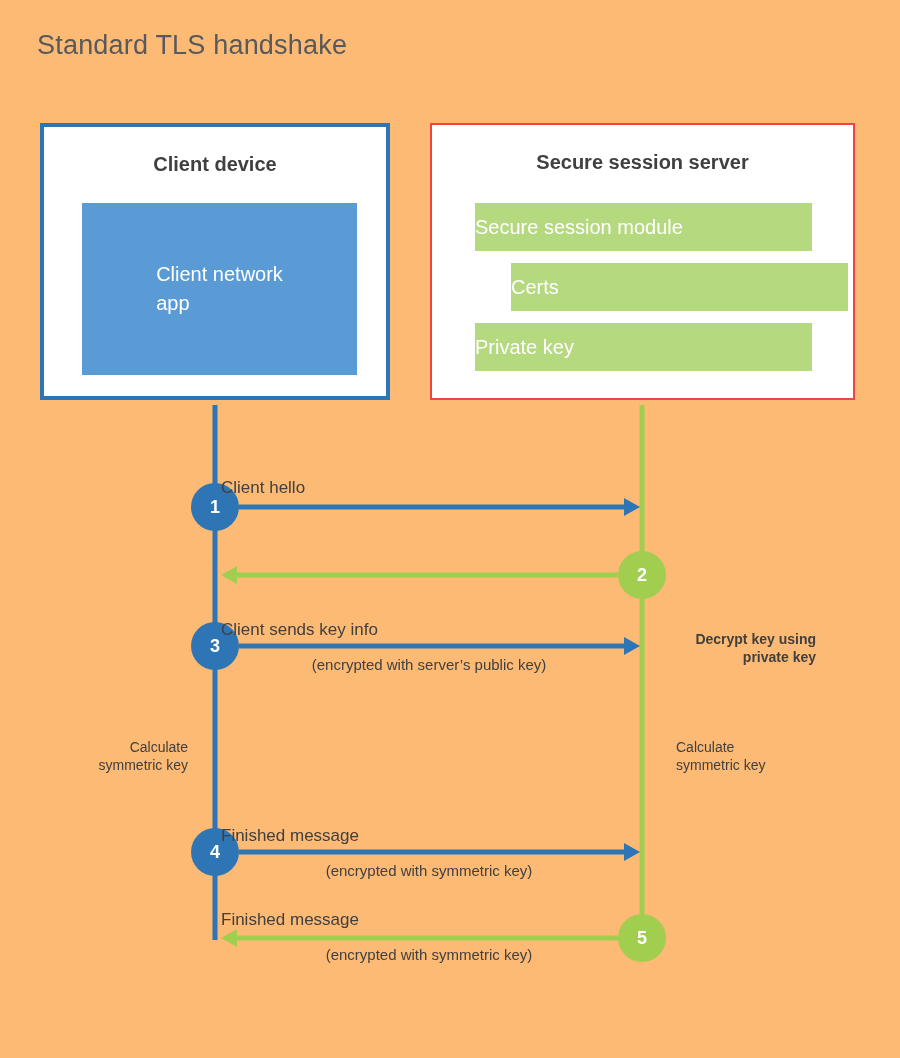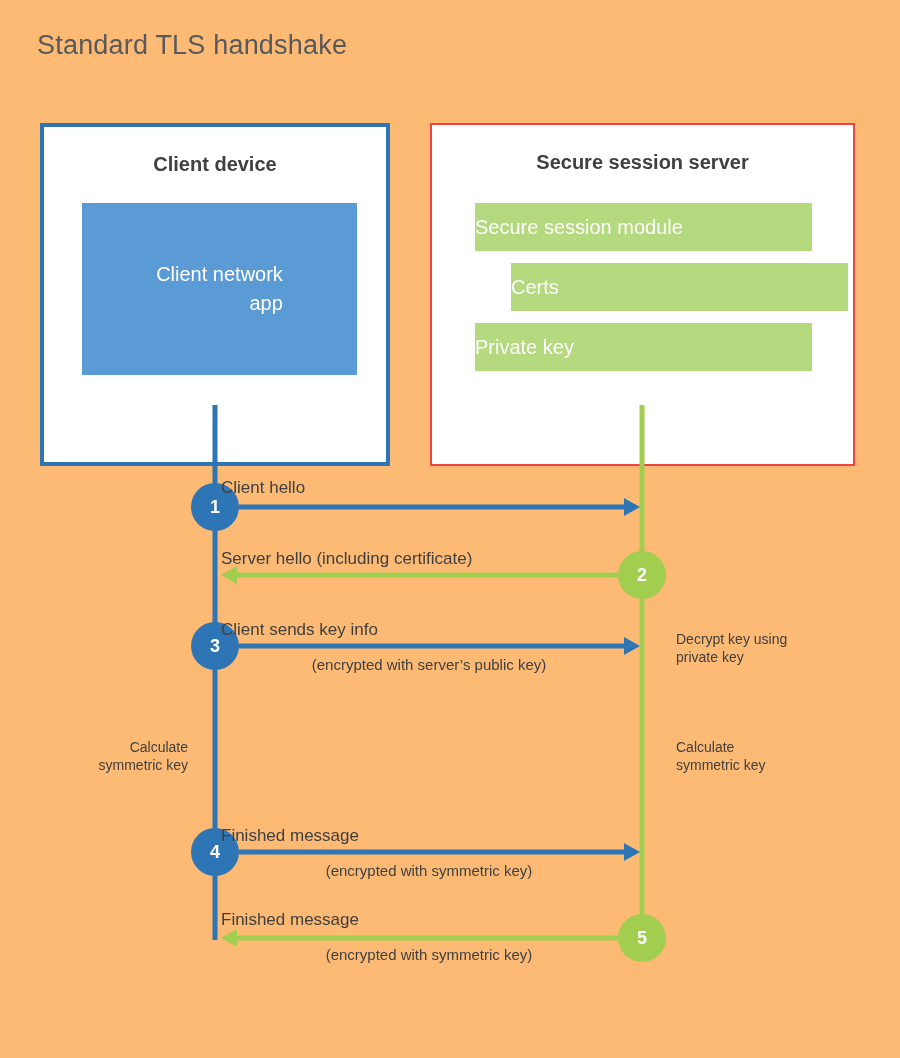--- a/index.html
+++ b/index.html
@@ -21,21 +21,21 @@
     font-size: 27px;
     font-weight: 300;
     color: #58595b;
     letter-spacing: 0.2px;
   }
 
   
   .entity-box {
     position: absolute;
     top: 123px;
-    height: 343px;
+    height: 277px;
     background: #ffffff;
   }
   .client-box  { left: 40px;  width: 350px; border: 4px solid #2e75b6; }
   .server-box  { left: 430px; width: 425px; border: 2px solid #ef4444; }
 
   .entity-title {
     margin-top: 26px;
     text-align: center;
     font-size: 20px;
     font-weight: bold;
@@ -49,21 +49,21 @@
     width: 275px;
     height: 172px;
     background: #5b9bd5;
     display: flex;
     align-items: center;
     justify-content: center;
   }
   .app-box .label {
     color: #ffffff;
     font-size: 20px;
-    text-align: right;
+    text-align: left;
     line-height: 1.45;
     white-space: pre-line;
   }
 
   .module-bar {
     position: absolute;
     left: 43px;
     width: 337px;
     height: 48px;
     background: #b5d97e;
@@ -115,21 +115,21 @@
     font-size: 15px;
   }
 
   .side-note {
     position: absolute;
     color: #404040;
     font-size: 14px;
     line-height: 1.25;
     white-space: pre-line;
   }
-  .note-decrypt    { left: 676px; top: 631px; text-align: left;  width: 140px; }
+  .note-decrypt    { left: 676px; top: 631px; text-align: right;  width: 140px; font-weight: bold; }
   .note-calc-left  { left: 66px;  top: 739px; text-align: right; width: 122px; }
   .note-calc-right { left: 676px; top: 739px; text-align: left;  width: 122px; }
 </style>
 </head>
 <body>
 
 <div class="canvas">
 
   <div class="page-title">Standard TLS handshake</div>
 
@@ -179,21 +179,20 @@
     <span>3</span>
   </div>
   <div class="step-circle step-blue" style="left:191px; top:828px;">
     <span>4</span>
   </div>
   <div class="step-circle step-green" style="left:618px; top:914px;">
     <span>5</span>
   </div>
 
   <div class="msg-label" style="top:478px;">Client hello</div>
-  <div class="msg-label" style="top:549px;">Server hello (including certificate)</div>
   <div class="msg-label" style="top:620px;">Client sends key info</div>
   <div class="msg-sublabel" style="top:656px;">(encrypted with server’s public key)</div>
   <div class="msg-label" style="top:826px;">Finished message</div>
   <div class="msg-sublabel" style="top:862px;">(encrypted with symmetric key)</div>
   <div class="msg-label" style="top:910px;">Finished message</div>
   <div class="msg-sublabel" style="top:946px;">(encrypted with symmetric key)</div>
 
   <div class="side-note note-decrypt">Decrypt key using
 private key</div>
   <div class="side-note note-calc-left">Calculate

